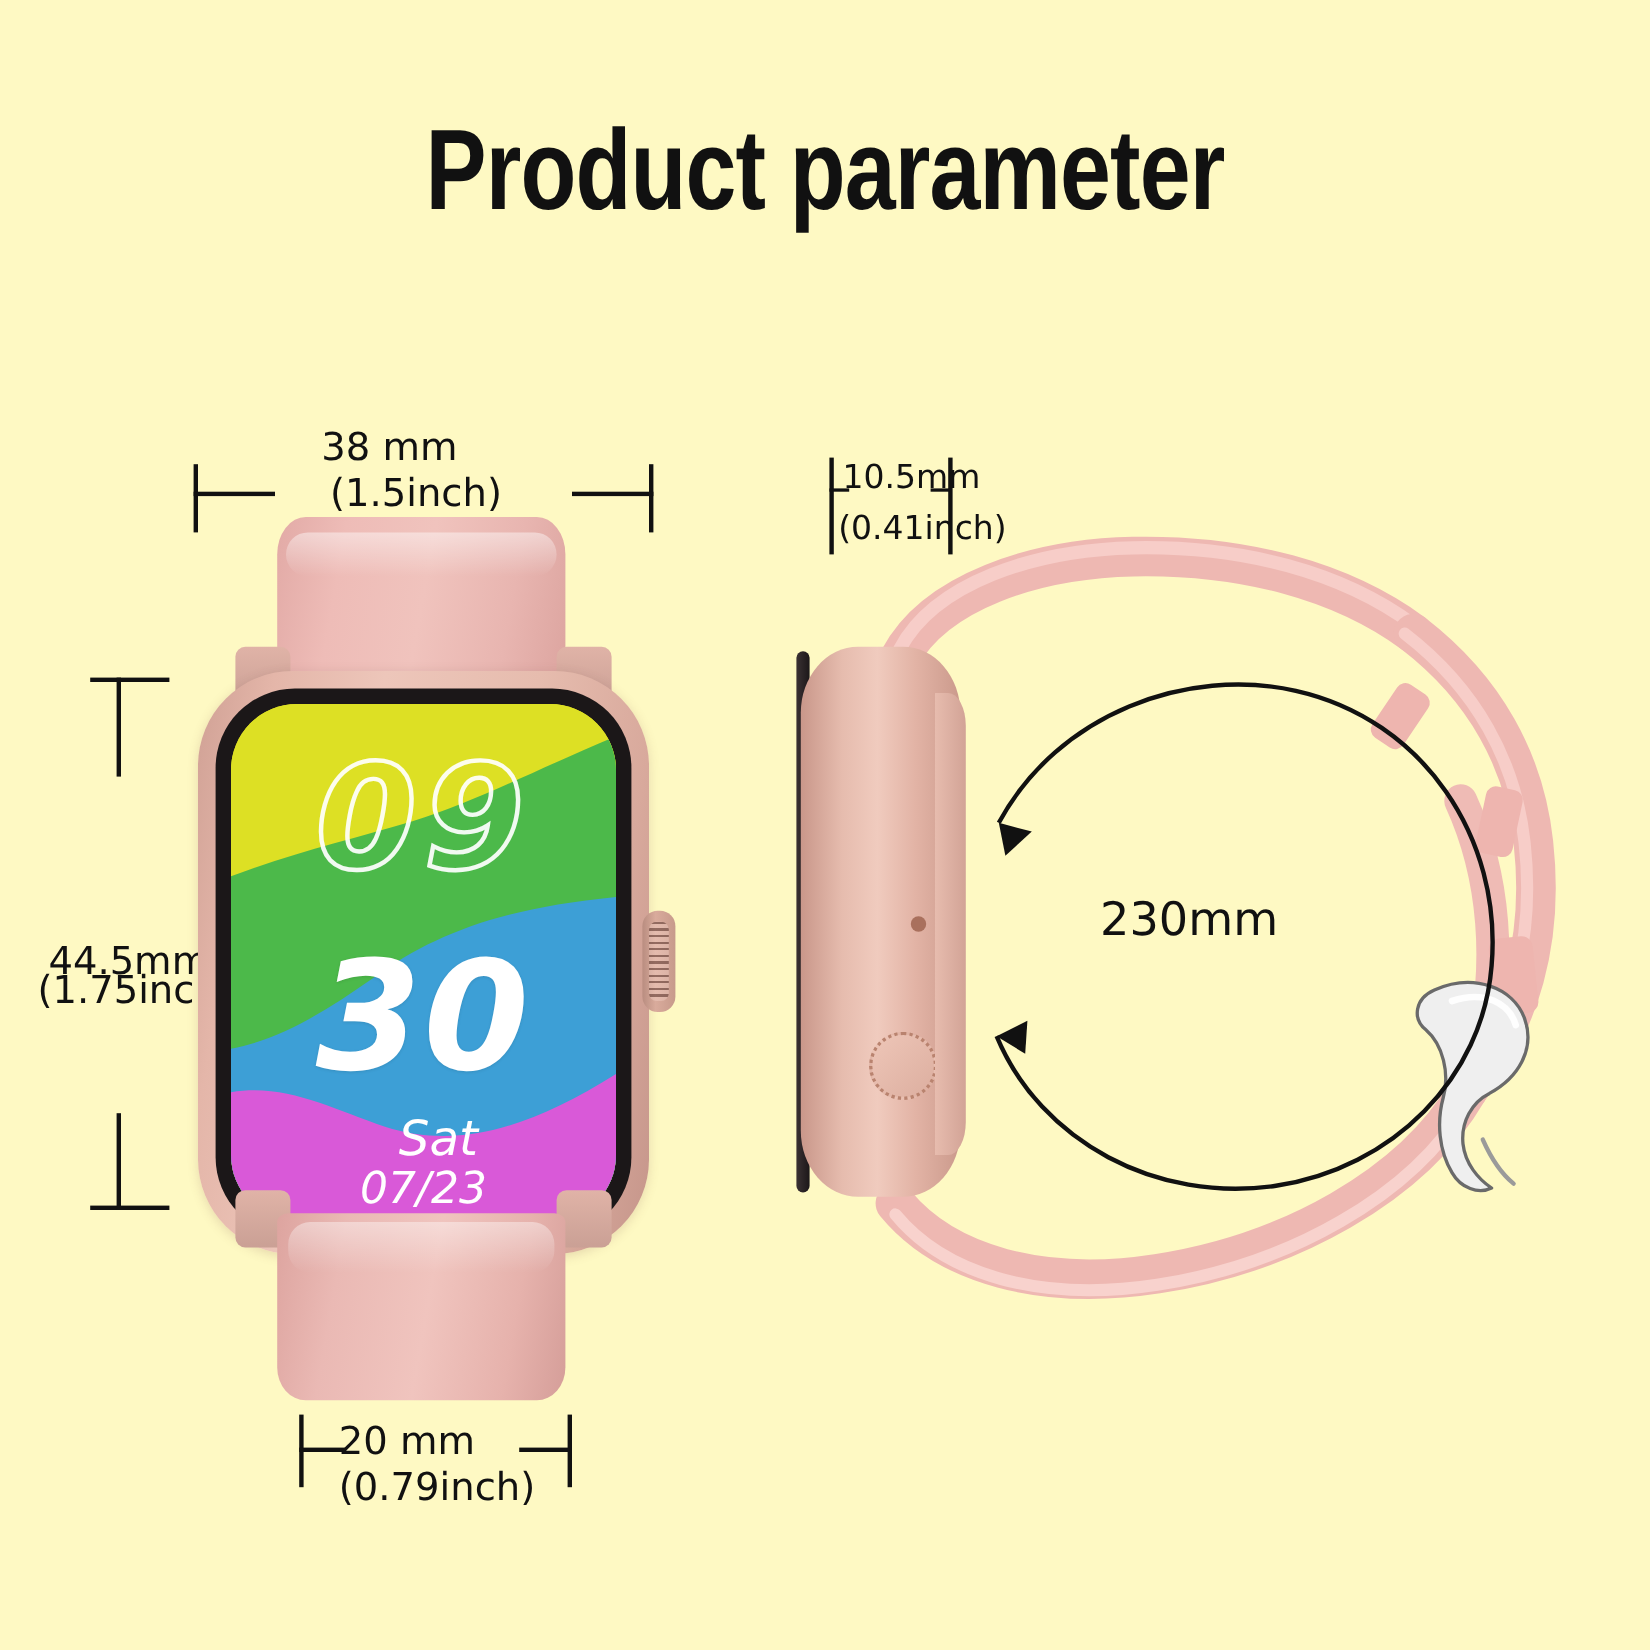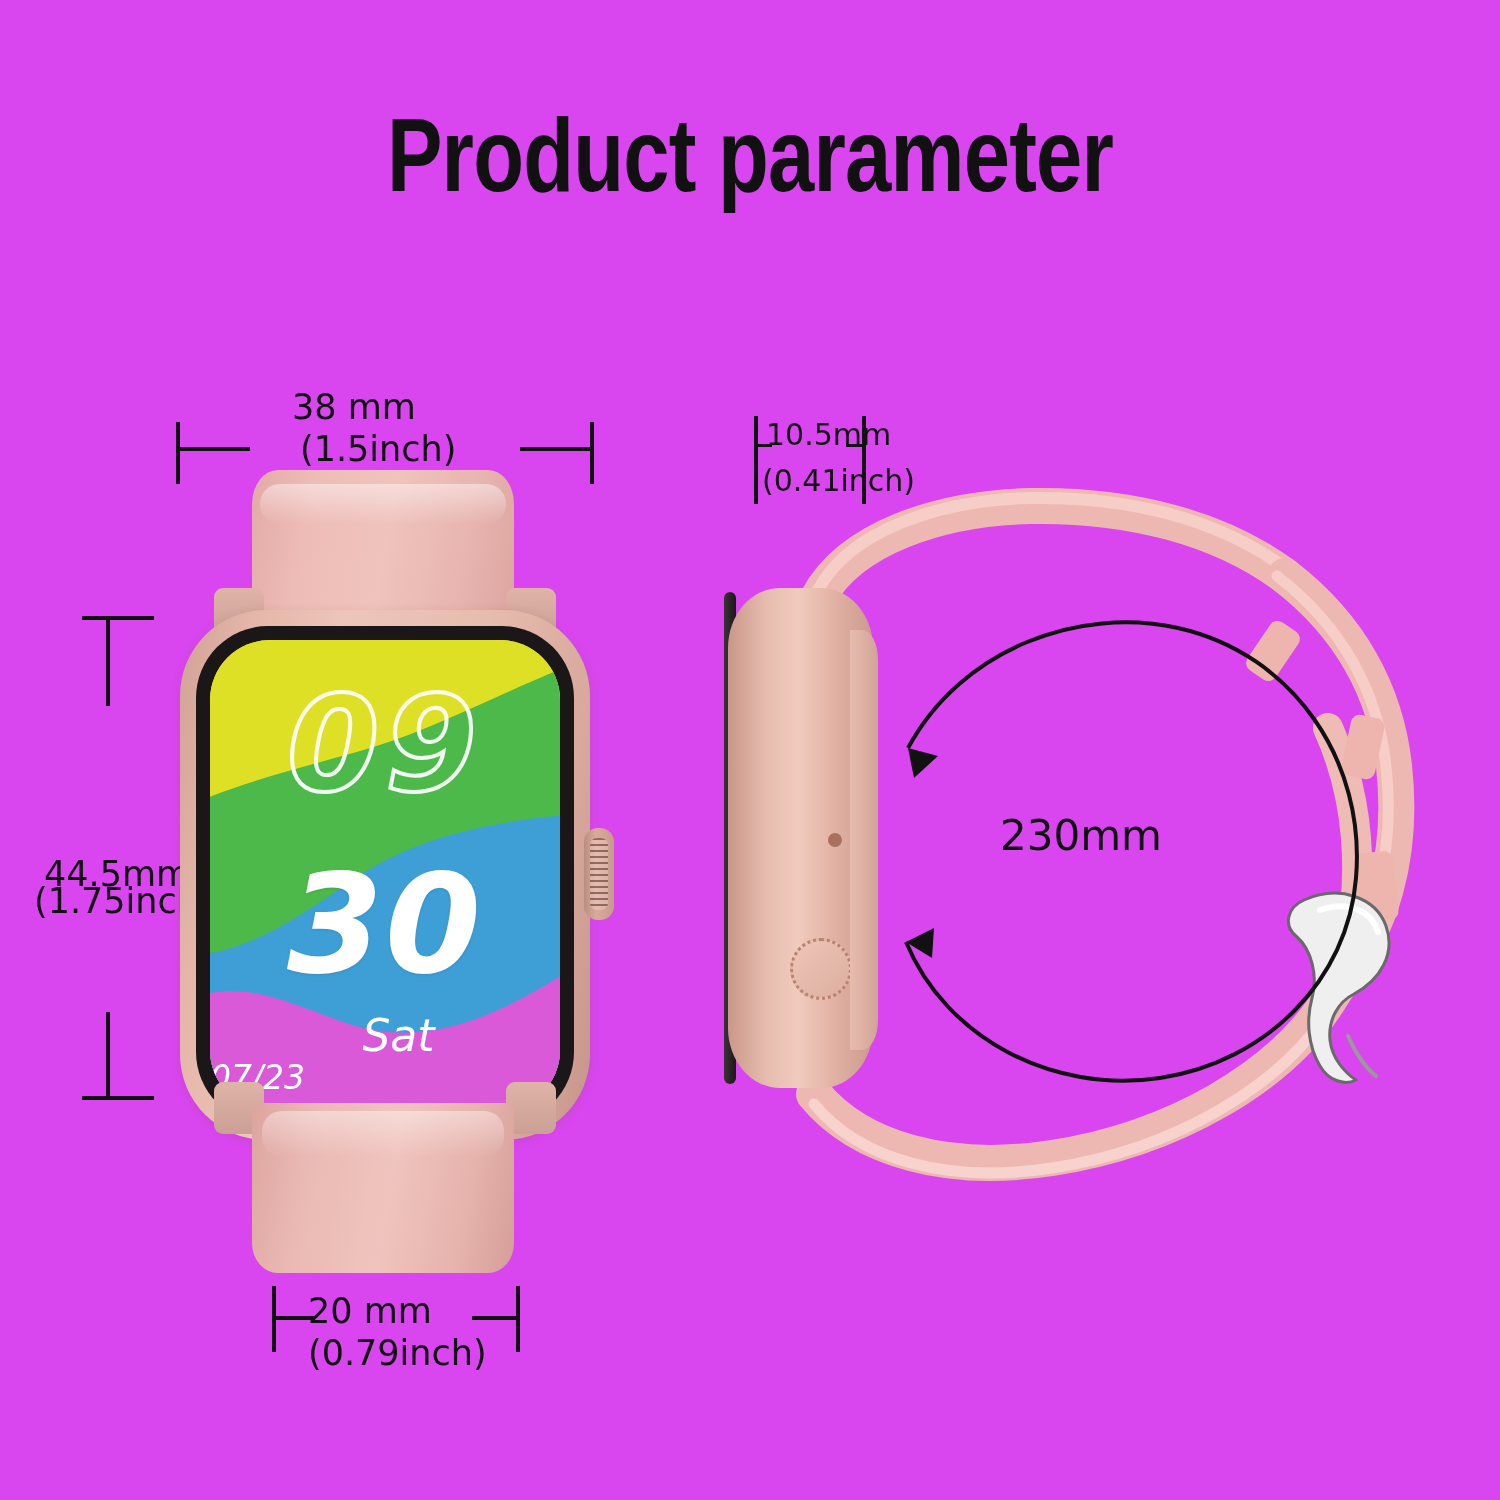--- a/index.html
+++ b/index.html
@@ -7,21 +7,21 @@
     padding: 0;
     background: #ffffff;
   }
   body {
     font-family: "DejaVu Sans", sans-serif;
   }
   .page {
     position: relative;
     width: 1500px;
     height: 1500px;
-    background: #d946ef;
+    background: #fef9c3;
     overflow: hidden;
   }
 
   
   .title {
     position: absolute;
     top: 96px;
     left: 0;
     width: 1500px;
     text-align: center;
@@ -194,22 +194,23 @@
     font-family: "DejaVu Sans", sans-serif;
     font-size: 44px;
     color: #ffffff;
     line-height: 1;
     padding-left: 27px;
   }
   .face-date {
     position: absolute;
     left: 0; right: 0;
     top: 89.5%;
-    font-family: "DejaVu Sans", sans-serif;
-    font-size: 33px;
+    text-align: center;
+    font-family: "DejaVu Sans", sans-serif;
+    font-size: 40px;
     color: #ffffff;
     line-height: 1;
   }
 
   
   .side-view {
     position: absolute;
     left: 700px;
     top: 480px;
     width: 760px;

